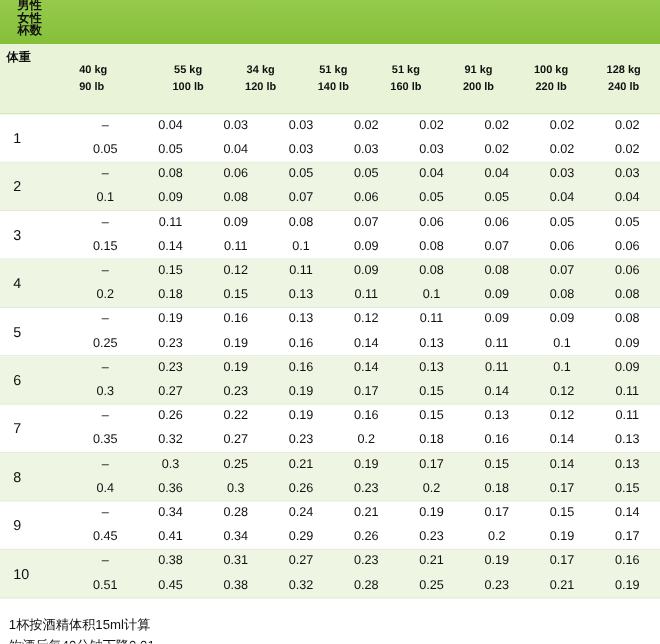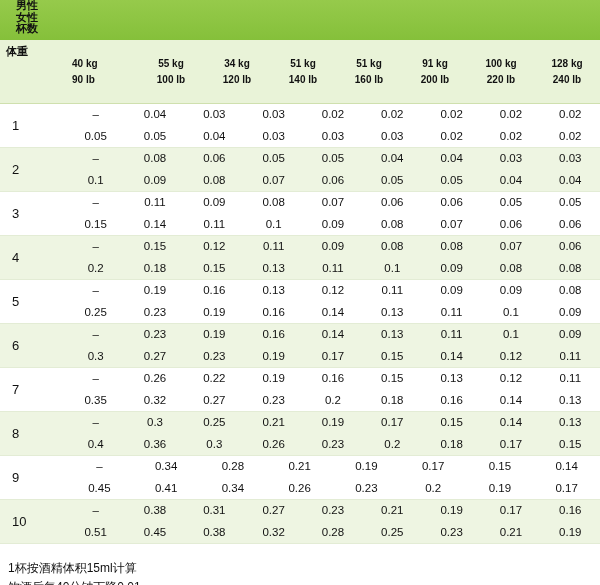--- a/index.html
+++ b/index.html
@@ -489,20 +489,24 @@
         </div>
         <div class="cell">
           <span class="top">0.34</span>
           <span class="bot">0.41</span>
         </div>
         <div class="cell">
           <span class="top">0.28</span>
           <span class="bot">0.34</span>
         </div>
         <div class="cell">
+          <span class="top">0.24</span>
+          <span class="bot">0.29</span>
+        </div>
+        <div class="cell">
           <span class="top">0.21</span>
           <span class="bot">0.26</span>
         </div>
         <div class="cell">
           <span class="top">0.19</span>
           <span class="bot">0.23</span>
         </div>
         <div class="cell">
           <span class="top">0.17</span>
           <span class="bot">0.2</span>

